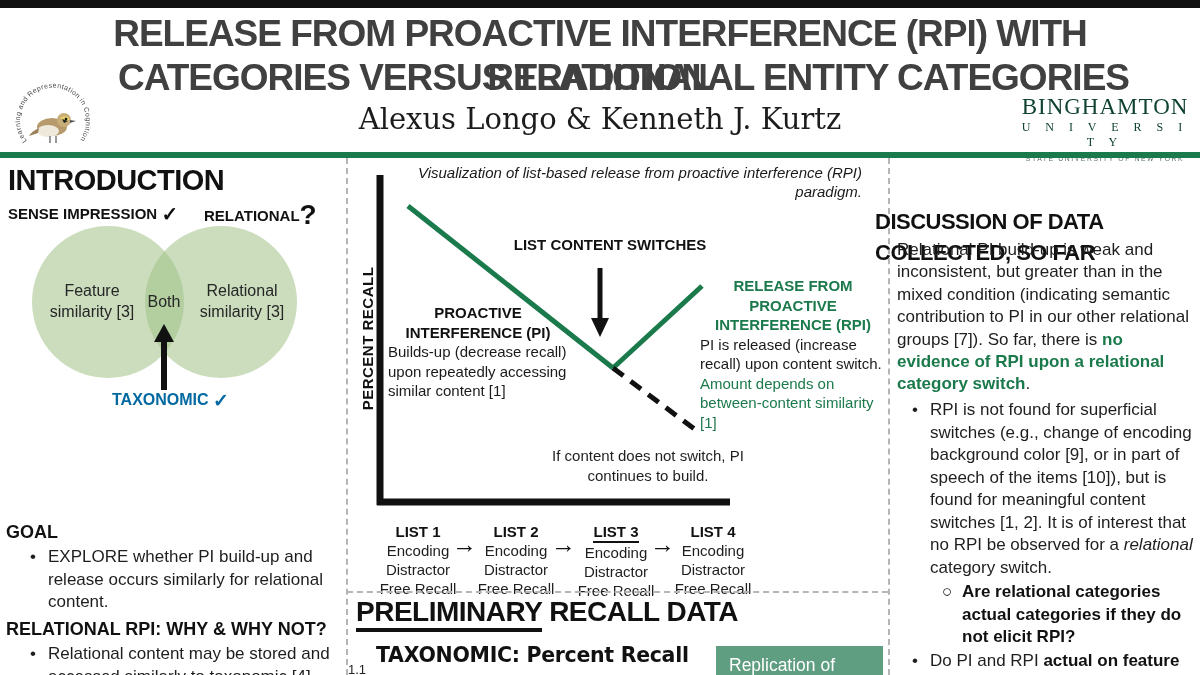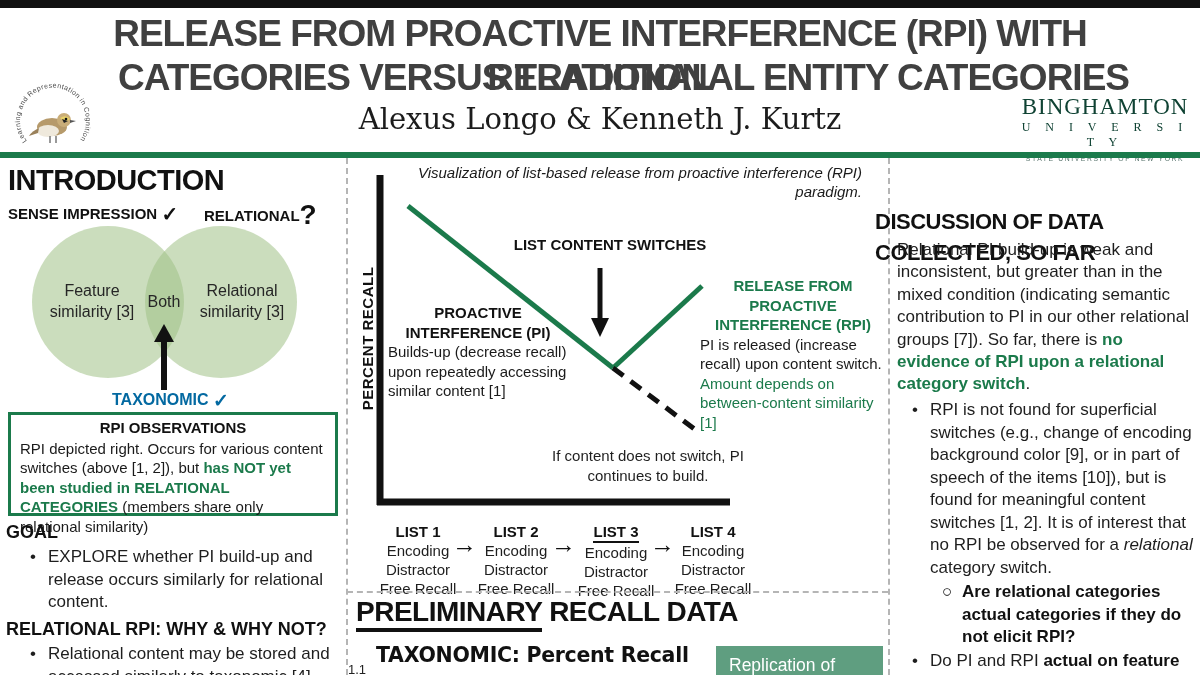--- a/index.html
+++ b/index.html
@@ -157,24 +157,20 @@
   <svg class="abs" style="left:142px;top:320px;" width="44" height="74">
     <line x1="22" y1="70" x2="22" y2="20" stroke="#111" stroke-width="6"></line>
     <polygon points="12,22 32,22 22,4" fill="#111"></polygon>
   </svg>
 
   <div class="abs tax">
     <span>TAXONOMIC</span>
     <span class="chk">✓</span>
   </div>
 
-  <div class="abs rpi-box">
-    <div class="bt">RPI OBSERVATIONS</div>
-    <div><span>RPI depicted right. Occurs for various content switches (above [1, 2]), but </span><span class="g">has NOT yet been studied in RELATIONAL CATEGORIES</span><span> (members share only relational similarity)</span></div>
-  </div>
 
   <div class="abs sub-h goal-h">GOAL</div>
   <div class="abs bullet goal-b">
     <span class="m">•</span>
     <span>EXPLORE whether PI build-up and release occurs similarly for relational content.</span>
   </div>
 
   <div class="abs sub-h why-h">RELATIONAL RPI: WHY &amp; WHY NOT?</div>
   <div class="abs bullet why-b">
     <span class="m">•</span>

